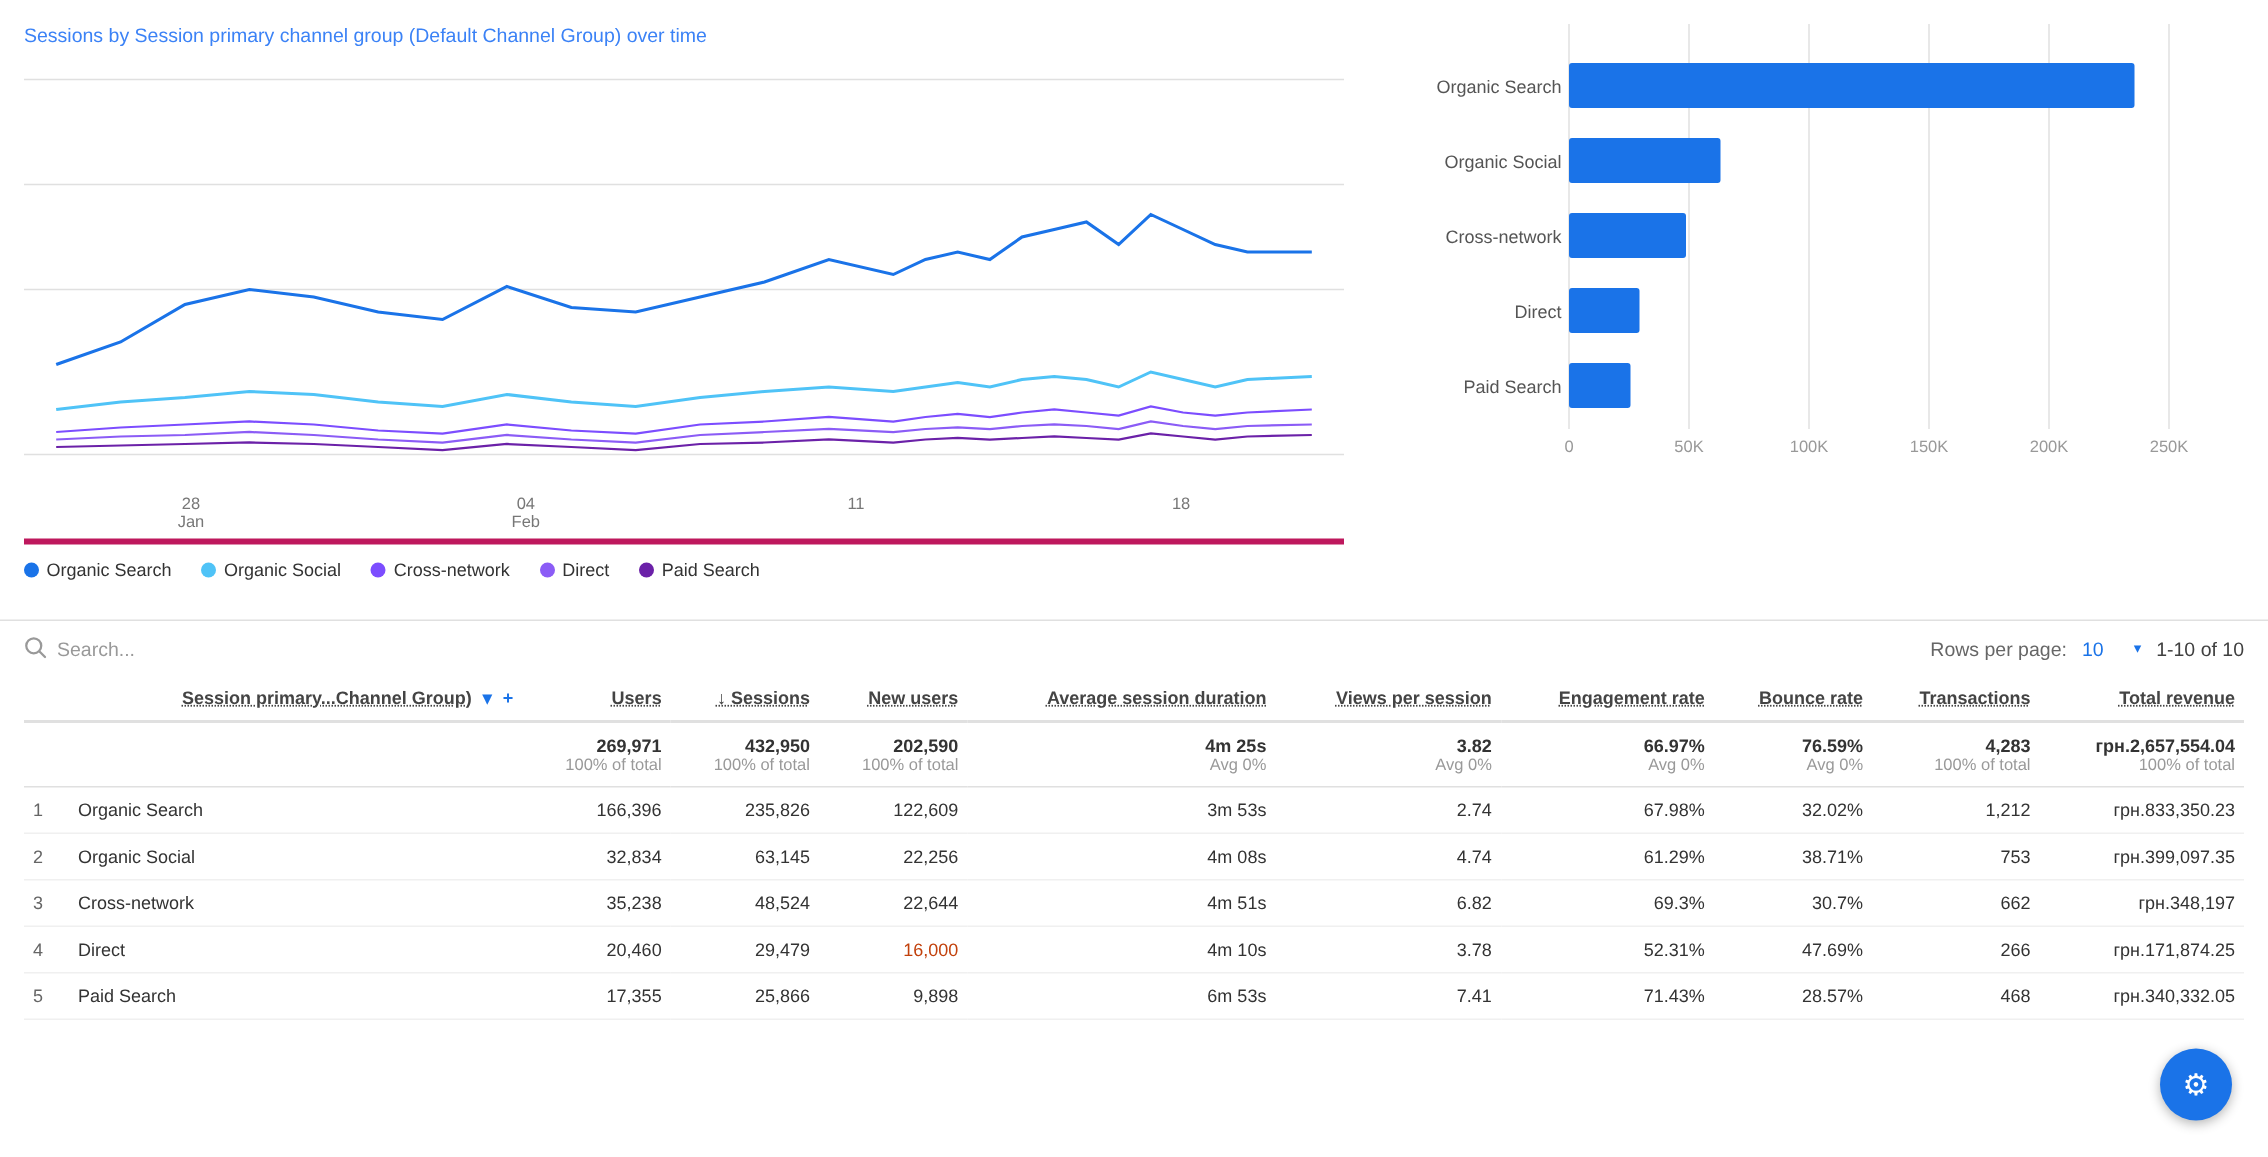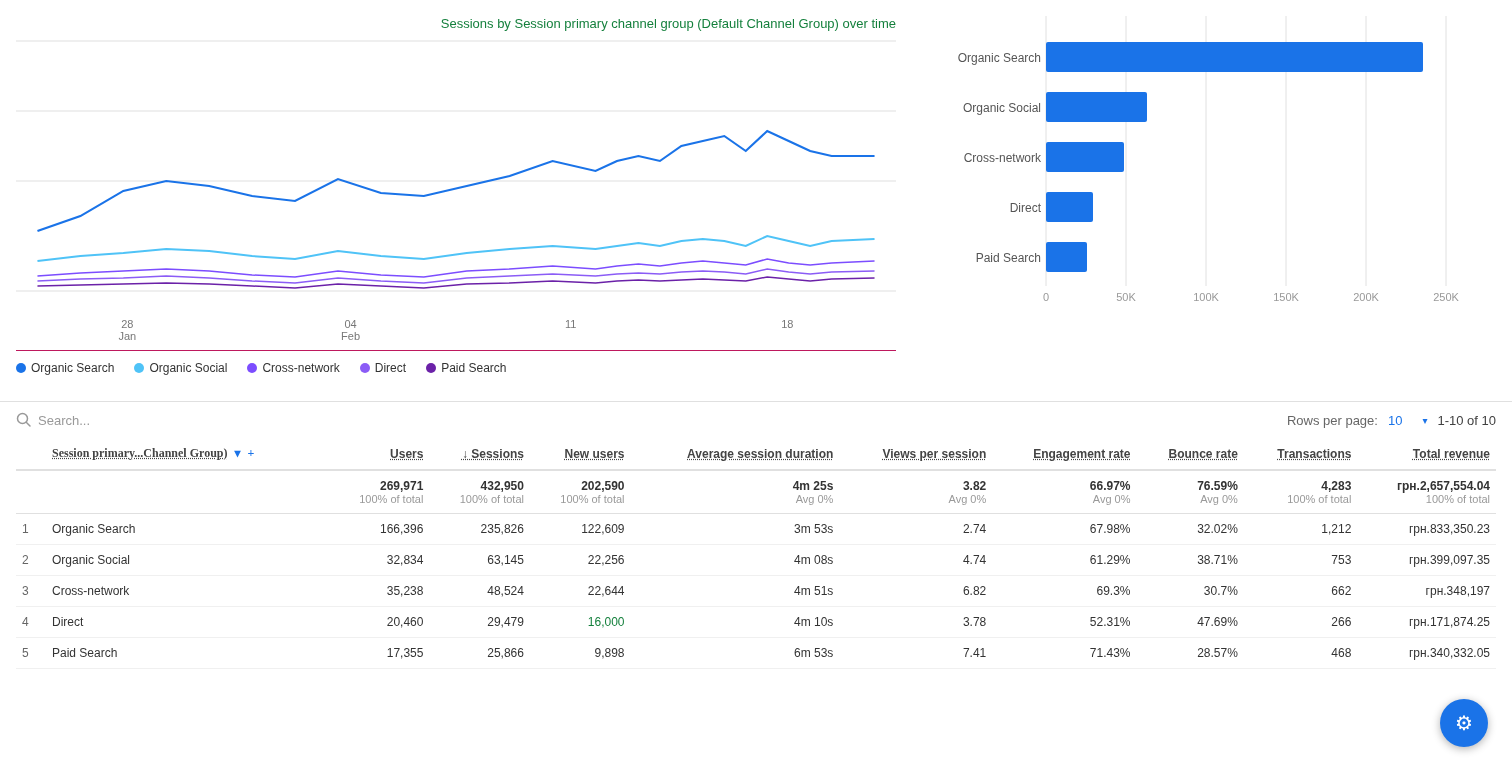--- a/index.html
+++ b/index.html
@@ -16,28 +16,28 @@
       min-width: 0;
     }
 
     .chart-right {
       width: 580px;
       flex-shrink: 0;
     }
 
     .chart-title {
       font-size: 13px;
-      color: #15803d;
-      text-align: right;
+      color: #3b82f6;
+      margin-bottom: 12px;
     }
 
     .line-chart-container {
       position: relative;
       height: 320px;
-      border-bottom: 1px solid #be185d;
+      border-bottom: 4px solid #be185d;
     }
 
     .line-chart-svg {
       width: 100%;
       height: 280px;
     }
 
     .chart-x-labels {
       display: flex;
       justify-content: space-around;
@@ -127,22 +127,21 @@
     th {
       padding: 8px 6px;
       text-align: right;
       font-weight: 600;
       color: #444;
       vertical-align: bottom;
       white-space: nowrap;
     }
 
     th.left-align {
-      text-align: left;
-      font-family: Liberation Serif, serif;
+      text-align: right;
     }
 
     th .col-label {
       text-decoration: underline;
       text-decoration-style: dotted;
       cursor: pointer;
     }
 
     td {
       padding: 8px 6px;
@@ -170,21 +169,21 @@
     .row-num {
       color: #666;
       width: 30px;
     }
 
     .channel-name {
       font-weight: 500;
     }
 
     .blue-text {
-      color: #15803d;
+      color: #c2410c;
     }
 
     .revenue-text {
       white-space: nowrap;
     }
 
     .fab-button {
       position: fixed;
       bottom: 24px;
       right: 24px;

